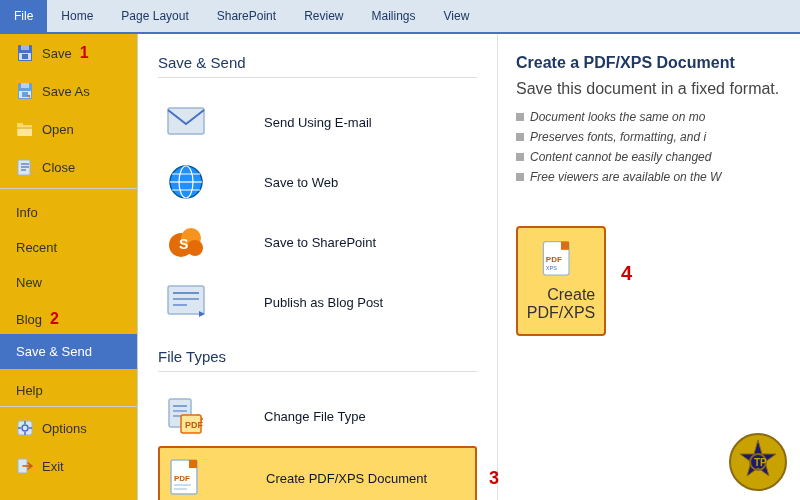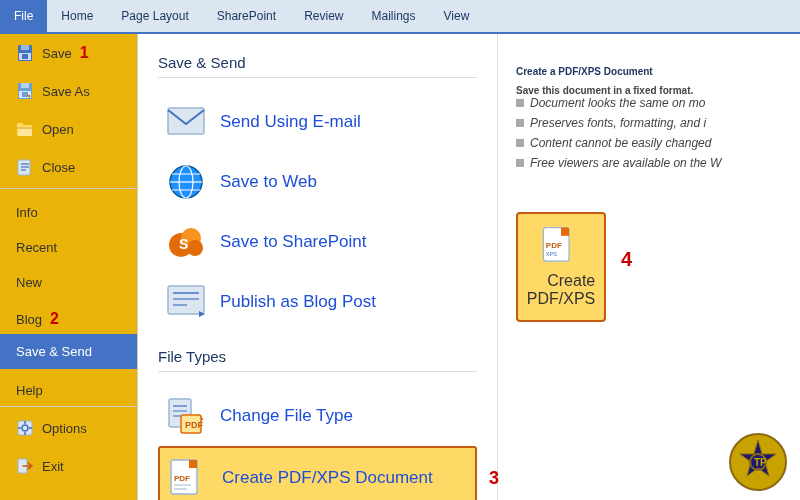--- a/index.html
+++ b/index.html
@@ -119,41 +119,40 @@
     }
     .action-icon {
       width: 40px;
       height: 40px;
       display: flex;
       align-items: center;
       justify-content: center;
       flex-shrink: 0;
     }
     .action-label {
-      font-size: 17px;
-      color: #1d4ed8;
+      font-size: 13px;
+      color: #0f172a;
+      margin-left: 44px;
     }
 
     
     .right-panel {
       flex: 1;
       padding: 20px 18px;
     }
     .right-title {
-      font-size: 10px;
+      font-size: 16px;
       font-weight: bold;
       color: #1f3864;
       margin-bottom: 8px;
-      margin-top: 12px;
     }
     .right-desc {
-      font-size: 10px;
+      font-size: 16px;
       color: #444;
-      margin-bottom: 0;
-      font-weight: bold;
+      margin-bottom: 12px;
     }
     .bullet-list {
       list-style: none;
       padding: 0;
       font-style: italic;
     }
     .bullet-list li {
       font-size: 12px;
       color: #444;
       margin-bottom: 6px;

